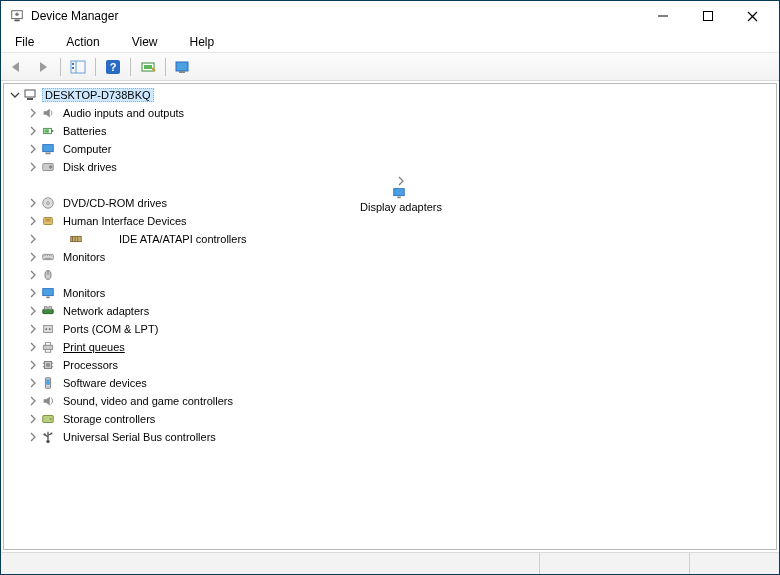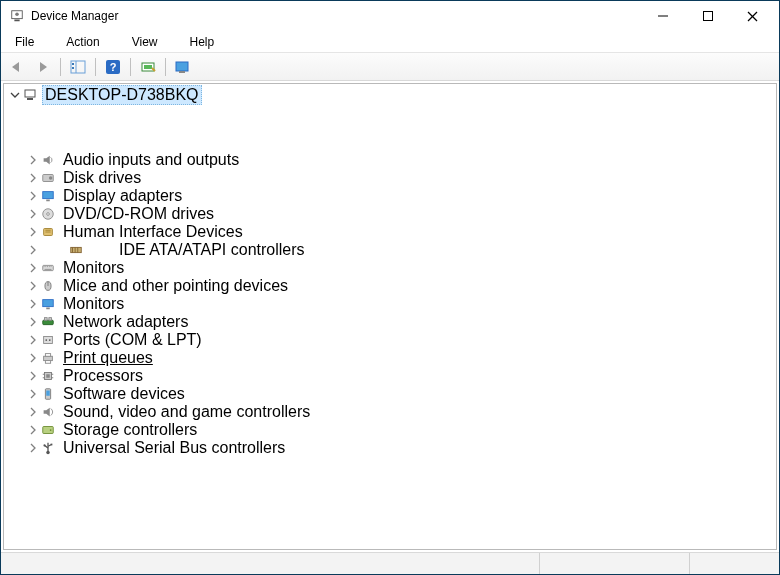--- a/index.html
+++ b/index.html
@@ -70,21 +70,21 @@
   height: 18px;
   white-space: nowrap;
 }
 .tree-row .expander {
   width: 14px; height:14px;
   display:flex;align-items:center;justify-content:center;
   color:#6a6a6a;
   font-size:10px;
 }
 .tree-row .dev-icon { width:16px;height:16px;display:flex;align-items:center;justify-content:center;margin-right:4px;}
-.tree-row .label { padding:1px 3px; font-size:16px;text-align:right;}
+.tree-row .label { padding:1px 3px; font-size:11px;text-align:right;}
 .tree-row.selected .label { background:#cde8ff;border:1px dotted #7eb6e0; padding:0 2px;}
 .statusbar {
   height: 22px;
   background:#f3f3f3;
   border-top:1px solid #d9d9d9;
   display:flex;
 }
 .statusbar .cell { border-left:1px solid #d0d0d0; height:100%; }
 .statusbar .cell:first-child{border-left:none;flex:1;}
 .statusbar .cell.c2{width:150px;}
@@ -184,21 +184,21 @@
     </span>
     <span class="dev-icon">
       <svg width="14" height="14">
           <rect x="2" y="2" width="10" height="7" fill="#fff" stroke="#555"></rect>
           <rect x="4" y="10" width="6" height="2" fill="#555"></rect>
         </svg>
     </span>
     <span class="label">DESKTOP-D738BKQ</span>
   </div>
   <div id="cat-container">
-      <div class="tree-row" style="padding-left: 22px; margin-top: 47px;">
+      <div class="tree-row" style="padding-left: 22px;">
         <span class="expander">
           <svg width="10" height="10">
             <path d="M3 1 L7 5 L3 9" fill="none" stroke="#808080" stroke-width="1.3"></path>
           </svg>
         </span>
         <span class="dev-icon">
           <svg width="14" height="14" viewBox="0 0 16 16">
             <path d="M3 6h3l4-3v10l-4-3H3z" fill="#888"></path>
             <path d="M11 5c2 1 2 5 0 6" fill="none" stroke="#888"></path>
           </svg>
@@ -206,27 +206,56 @@
         <span class="label">Audio inputs and outputs</span>
       </div>
       <div class="tree-row" style="padding-left: 22px;">
         <span class="expander">
           <svg width="10" height="10">
             <path d="M3 1 L7 5 L3 9" fill="none" stroke="#808080" stroke-width="1.3"></path>
           </svg>
         </span>
         <span class="dev-icon">
           <svg width="14" height="14" viewBox="0 0 16 16">
+            <rect x="3" y="5" width="9" height="6" fill="none" stroke="#3a8a3a"></rect>
+            <rect x="12" y="7" width="2" height="2" fill="#3a8a3a"></rect>
+            <rect x="4" y="6" width="5" height="4" fill="#59b859"></rect>
+          </svg>
+        </span>
+        <span class="label">Batteries</span>
+      </div>
+      <div class="tree-row" style="padding-left: 22px;">
+        <span class="expander">
+          <svg width="10" height="10">
+            <path d="M3 1 L7 5 L3 9" fill="none" stroke="#808080" stroke-width="1.3"></path>
+          </svg>
+        </span>
+        <span class="dev-icon">
+          <svg width="14" height="14" viewBox="0 0 16 16">
+            <rect x="2" y="3" width="12" height="8" fill="#4aa0e0" stroke="#2a6bc4"></rect>
+            <rect x="5" y="12" width="6" height="2" fill="#888"></rect>
+          </svg>
+        </span>
+        <span class="label">Computer</span>
+      </div>
+      <div class="tree-row" style="padding-left: 22px;">
+        <span class="expander">
+          <svg width="10" height="10">
+            <path d="M3 1 L7 5 L3 9" fill="none" stroke="#808080" stroke-width="1.3"></path>
+          </svg>
+        </span>
+        <span class="dev-icon">
+          <svg width="14" height="14" viewBox="0 0 16 16">
             <rect x="2" y="4" width="12" height="8" rx="1" fill="#ccc" stroke="#888"></rect>
             <circle cx="11" cy="8" r="2" fill="#888"></circle>
           </svg>
         </span>
         <span class="label">Disk drives</span>
       </div>
-      <div class="tree-row" style="padding-left: 22px;">
+      <div class="tree-row" style="padding-left: 22px; flex-direction: column;">
         <span class="expander">
           <svg width="10" height="10">
             <path d="M3 1 L7 5 L3 9" fill="none" stroke="#808080" stroke-width="1.3"></path>
           </svg>
         </span>
         <span class="dev-icon">
           <svg width="14" height="14" viewBox="0 0 16 16">
             <rect x="2" y="3" width="12" height="8" fill="#4aa0e0" stroke="#2a6bc4"></rect>
             <rect x="6" y="12" width="4" height="2" fill="#888"></rect>
           </svg>
@@ -302,21 +331,20 @@
           <svg width="10" height="10">
             <path d="M3 1 L7 5 L3 9" fill="none" stroke="#808080" stroke-width="1.3"></path>
           </svg>
         </span>
         <span class="dev-icon">
           <svg width="14" height="14" viewBox="0 0 16 16">
             <ellipse cx="8" cy="8" rx="3.5" ry="5" fill="#ccc" stroke="#777"></ellipse>
             <line x1="8" y1="3" x2="8" y2="8" stroke="#777"></line>
           </svg>
         </span>
-        <span class="label">Mice and other pointing devices</span>
       </div>
       <div class="tree-row" style="padding-left: 22px;">
         <span class="expander">
           <svg width="10" height="10">
             <path d="M3 1 L7 5 L3 9" fill="none" stroke="#808080" stroke-width="1.3"></path>
           </svg>
         </span>
         <span class="dev-icon">
           <svg width="14" height="14" viewBox="0 0 16 16">
             <rect x="2" y="3" width="12" height="8" fill="#4aa0e0" stroke="#2a6bc4"></rect>

